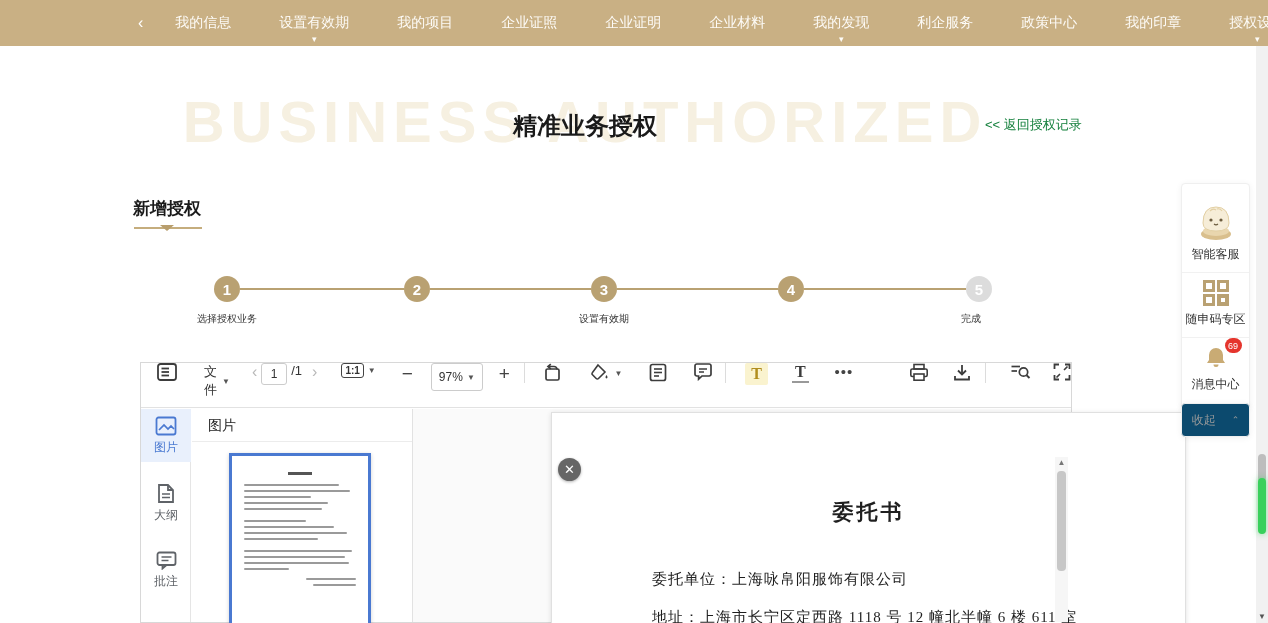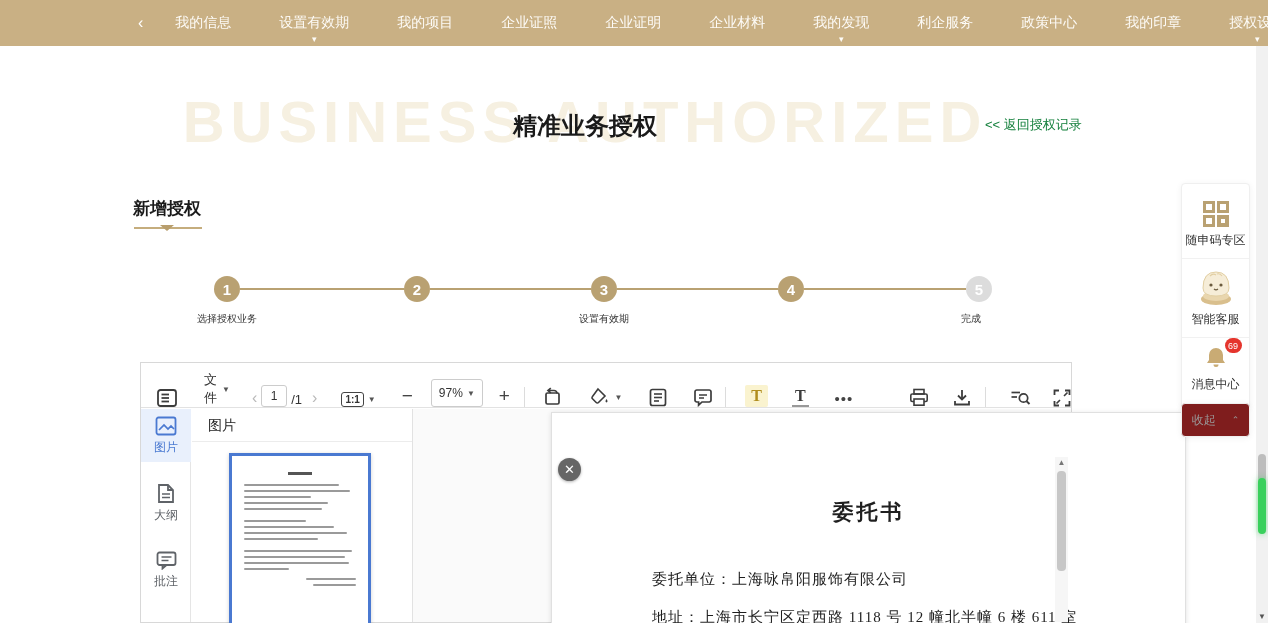--- a/index.html
+++ b/index.html
@@ -38,21 +38,21 @@
     display:flex; align-items:center; justify-content:center; }
   .step-circle.pending { background:#dcdcdc; }
   .step-label { position:absolute; top:36px; width:200px; text-align:center;
     font-size:10px; color:#333; }
   .step-label.active { color:#b9a172; }
 
   
   .viewer { position:absolute; left:140px; top:362px; width:932px; height:261px;
     border:1px solid #d8d8d8; background:#fff; }
   .vtoolbar { position:absolute; left:0; top:0; width:100%; height:45px;
-    border-bottom:1px solid #e2e2e2; display:flex; align-items:flex-end; background:#fff; }
+    border-bottom:1px solid #e2e2e2; display:flex; align-items:flex-start; background:#fff; }
   .tb { display:flex; align-items:center; justify-content:center; color:#3c3c3c;
     cursor:pointer; user-select:none; }
   .tb-sep { width:1px; height:20px; background:#dcdcdc; margin:0 10px; }
   .tb-text { font-size:13px; color:#333; }
   .caret-s { font-size:8px; color:#555; margin-left:4px; }
   .pagebox { width:26px; height:22px; border:1px solid #ccc; border-radius:3px;
     font-size:12px; color:#333; text-align:center; line-height:20px; margin:0 4px; }
   .ratio-box { border:1.5px solid #444; border-radius:3px; font-size:10px; font-weight:bold;
     padding:1px 3px; color:#333; }
   .zoom-box { width:58px; height:24px; border:1px solid #ccc; border-radius:3px;
@@ -111,21 +111,21 @@
     grid-template-rows:12px 12px; gap:2px; }
   .qr-sq { border:3px solid #b9a172; }
   .qr-dots { background:
       linear-gradient(90deg,#b9a172 4px,transparent 4px) 0 0/8px 8px,
       linear-gradient(#b9a172 4px,transparent 4px) 0 0/8px 8px; background-color:#fff; }
   .bell-wrap { position:relative; }
   .badge { position:absolute; top:-7px; right:-13px; min-width:17px; height:15px;
     background:#e5352d; color:#fff; font-size:9px; border-radius:8px;
     display:flex; align-items:center; justify-content:center; padding:0 3px; }
   .collapse-card { position:absolute; left:1181px; top:403px; width:69px; height:34px;
-    background:#7f1d1d; border:1px solid #efefef; border-radius:4px;
+    background:#0c4a6e; border:1px solid #efefef; border-radius:4px;
     display:flex; align-items:center; justify-content:center; gap:16px;
     font-size:12px; color:#9a9a9a; cursor:pointer; box-shadow:0 1px 6px rgba(0,0,0,.06); }
 
   
   .pg-scroll { position:absolute; right:0; top:46px; width:12px; bottom:0; background:#f1f1f1; }
   .pg-thumb { position:absolute; left:2px; top:408px; width:8px; height:28px;
     background:#bdbdbd; border-radius:4px; }
   .pg-green { position:absolute; left:2px; top:432px; width:8px; height:56px;
     background:#39d05c; border-radius:4px; box-shadow:0 0 6px rgba(57,208,92,.6); }
   .pg-arrow { position:absolute; left:0; bottom:2px; width:12px; text-align:center;
@@ -351,41 +351,41 @@
       <div class="close-btn">✕</div>
       <div class="v-scroll">
         <div class="arr">▲</div>
         <div class="v-thumb"></div>
       </div>
     </div>
   </div>
 
   <div class="side-card">
     <div class="side-item">
-      <div class="qr-icon">
-        <div class="qr-sq"></div>
-          <div class="qr-sq"></div>
-          <div class="qr-sq"></div>
-          <div class="qr-dots"></div>
-      </div>
-      <span class="side-label">随申码专区</span>
-    </div>
-    <div class="side-item">
       <svg class="ic" width="42" height="40" viewBox="0 0 42 40">
         <ellipse cx="21" cy="33" rx="15" ry="6" fill="#d9bf8d"></ellipse>
         <ellipse cx="21" cy="30" rx="13" ry="5" fill="#e9d6ae"></ellipse>
         <path d="M8 22 q0-16 13-16 q13 0 13 16 q0 8-13 8 q-13 0-13-8Z" fill="#f6edd8" stroke="#e2cfa3" stroke-width="1"></path>
         <circle cx="16" cy="19" r="1.6" fill="#6b5b3e"></circle>
         <circle cx="26" cy="19" r="1.6" fill="#6b5b3e"></circle>
         <path d="M19 23 q2 1.6 4 0" fill="none" stroke="#6b5b3e" stroke-width="1.2"></path>
         <path d="M15 10 q3-3 6-1 M22 8 q3-1 5 2" fill="none" stroke="#e2cfa3" stroke-width="1.2"></path>
       </svg>
       <span class="side-label">智能客服</span>
     </div>
     <div class="side-item">
+      <div class="qr-icon">
+        <div class="qr-sq"></div>
+          <div class="qr-sq"></div>
+          <div class="qr-sq"></div>
+          <div class="qr-dots"></div>
+      </div>
+      <span class="side-label">随申码专区</span>
+    </div>
+    <div class="side-item">
       <div class="bell-wrap">
         <svg class="ic" width="26" height="26" viewBox="0 0 26 26">
           <path d="M13 3 a7 7 0 0 1 7 7 v5 l2 3 H4 l2-3 v-5 a7 7 0 0 1 7-7Z" fill="#c9ab74"></path>
           <path d="M10.5 19.5 a2.5 2.5 0 0 0 5 0Z" fill="#c9ab74"></path>
         </svg>
         <span class="badge">69</span>
       </div>
       <span class="side-label">消息中心</span>
     </div>
   </div>

